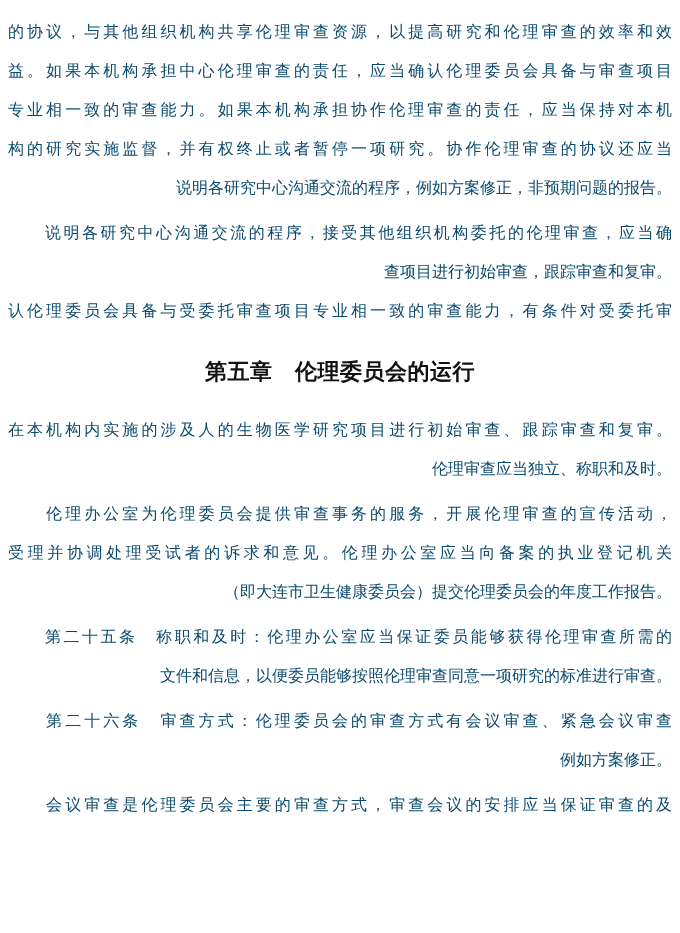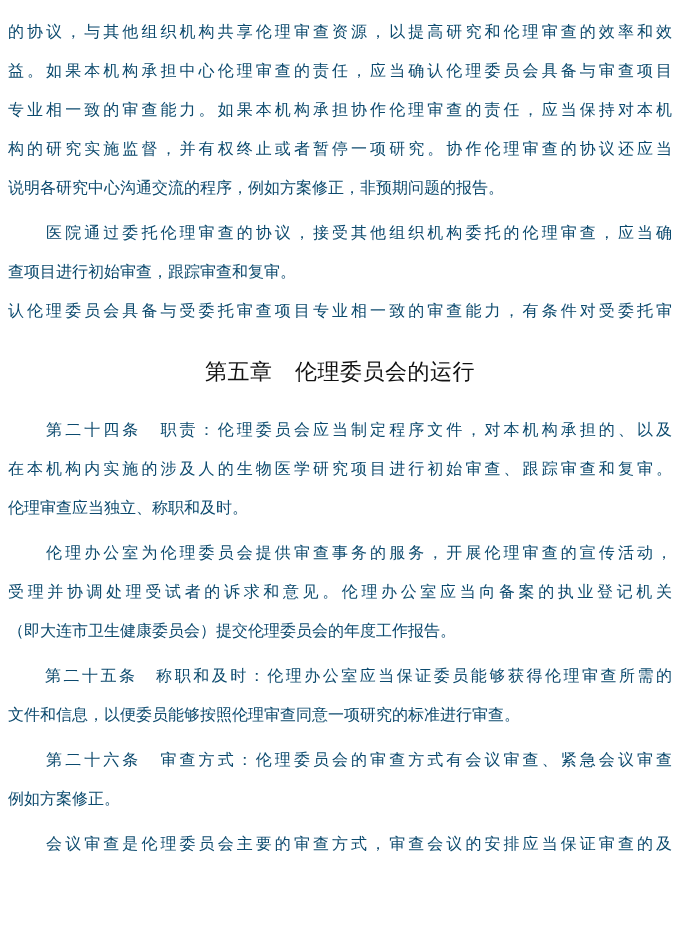--- a/index.html
+++ b/index.html
@@ -32,53 +32,52 @@
     color: #0c4a6e;
   }
   
   .body-line.fill {
     white-space: normal;
     text-align: justify;
     text-align-last: justify;
     overflow: hidden;
   }
   .body-line.end {
-    text-align: left;
+    text-align: right;
   }
   .body-line.para-start {
     margin-top: 6px;
   }
   .chapter-heading {
     font-family: "Liberation Sans", sans-serif;
-    font-weight: normal;
+    font-weight: bold;
     font-size: 22px;
     line-height: 40px;
     height: 40px;
     text-align: center;
     margin-top: 22px;
     margin-bottom: 18px;
     color: #111111;
     letter-spacing: 0.5px;
   }
 </style>
 </head>
 <body>
 
 <div class="page">
   <div class="doc">
       <div class="body-line fill">的协议，与其他组织机构共享伦理审查资源，以提高研究和伦理审查的效率和效</div>
       <div class="body-line fill">益。如果本机构承担中心伦理审查的责任，应当确认伦理委员会具备与审查项目</div>
       <div class="body-line fill">专业相一致的审查能力。如果本机构承担协作伦理审查的责任，应当保持对本机</div>
       <div class="body-line fill">构的研究实施监督，并有权终止或者暂停一项研究。协作伦理审查的协议还应当</div>
       <div class="body-line end">说明各研究中心沟通交流的程序，例如方案修正，非预期问题的报告。</div>
-      <div class="body-line fill para-start">　　医院通过委托伦理审查的协议，接受其他组织机构委托的伦理审查，应当确</div>
+      <div class="body-line fill para-start">　　说明各研究中心沟通交流的程序，接受其他组织机构委托的伦理审查，应当确</div>
       <div class="body-line end">查项目进行初始审查，跟踪审查和复审。</div>
       <div class="body-line fill">认伦理委员会具备与受委托审查项目专业相一致的审查能力，有条件对受委托审</div>
       <div class="chapter-heading">第五章　伦理委员会的运行</div>
-      <div class="body-line fill para-start">　　第二十四条　职责：伦理委员会应当制定程序文件，对本机构承担的、以及</div>
       <div class="body-line fill">在本机构内实施的涉及人的生物医学研究项目进行初始审查、跟踪审查和复审。</div>
       <div class="body-line end">伦理审查应当独立、称职和及时。</div>
       <div class="body-line fill para-start">　　伦理办公室为伦理委员会提供审查事务的服务，开展伦理审查的宣传活动，</div>
       <div class="body-line fill">受理并协调处理受试者的诉求和意见。伦理办公室应当向备案的执业登记机关</div>
       <div class="body-line end">（即大连市卫生健康委员会）提交伦理委员会的年度工作报告。</div>
       <div class="body-line fill para-start">　　第二十五条　称职和及时：伦理办公室应当保证委员能够获得伦理审查所需的</div>
       <div class="body-line end">文件和信息，以便委员能够按照伦理审查同意一项研究的标准进行审查。</div>
       <div class="body-line fill para-start">　　第二十六条　审查方式：伦理委员会的审查方式有会议审查、紧急会议审查</div>
       <div class="body-line end">例如方案修正。</div>
       <div class="body-line fill para-start">　　会议审查是伦理委员会主要的审查方式，审查会议的安排应当保证审查的及</div>

